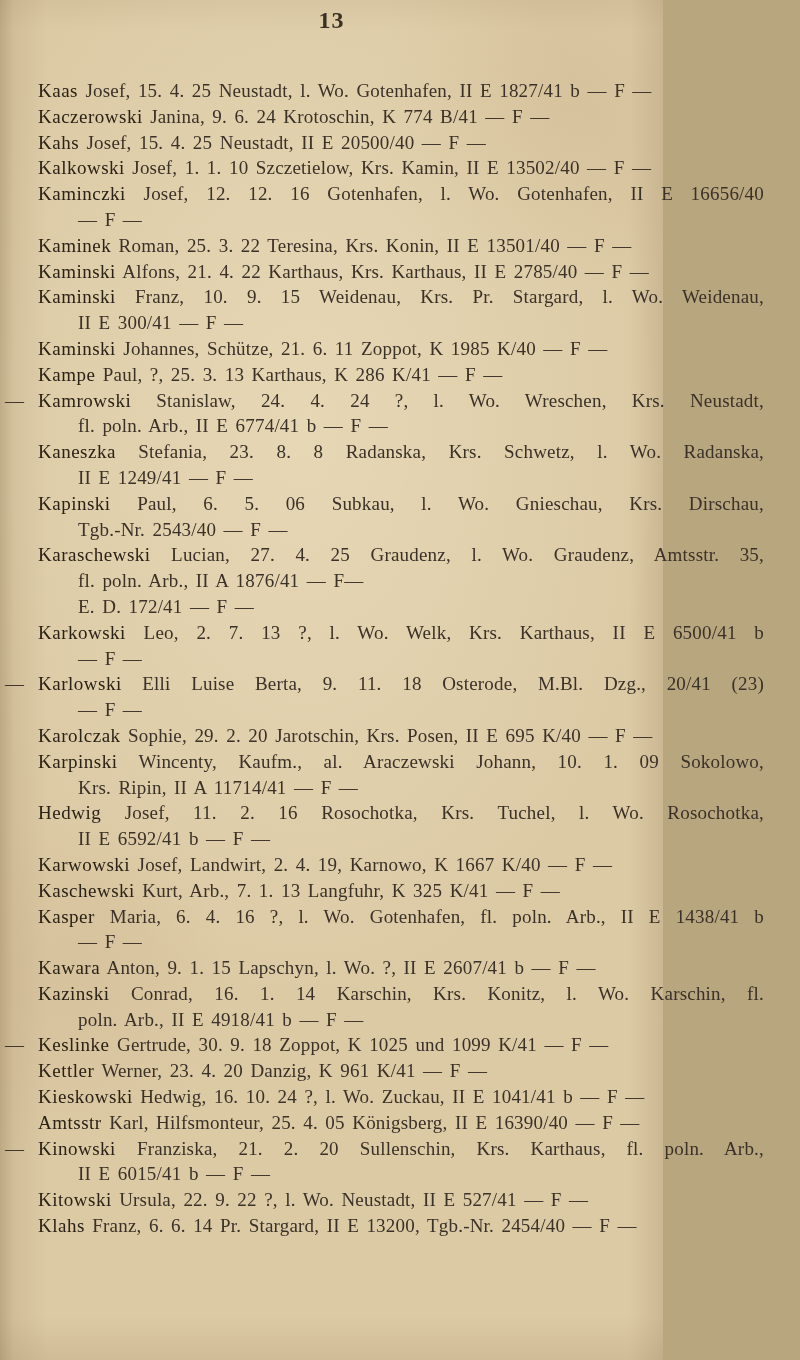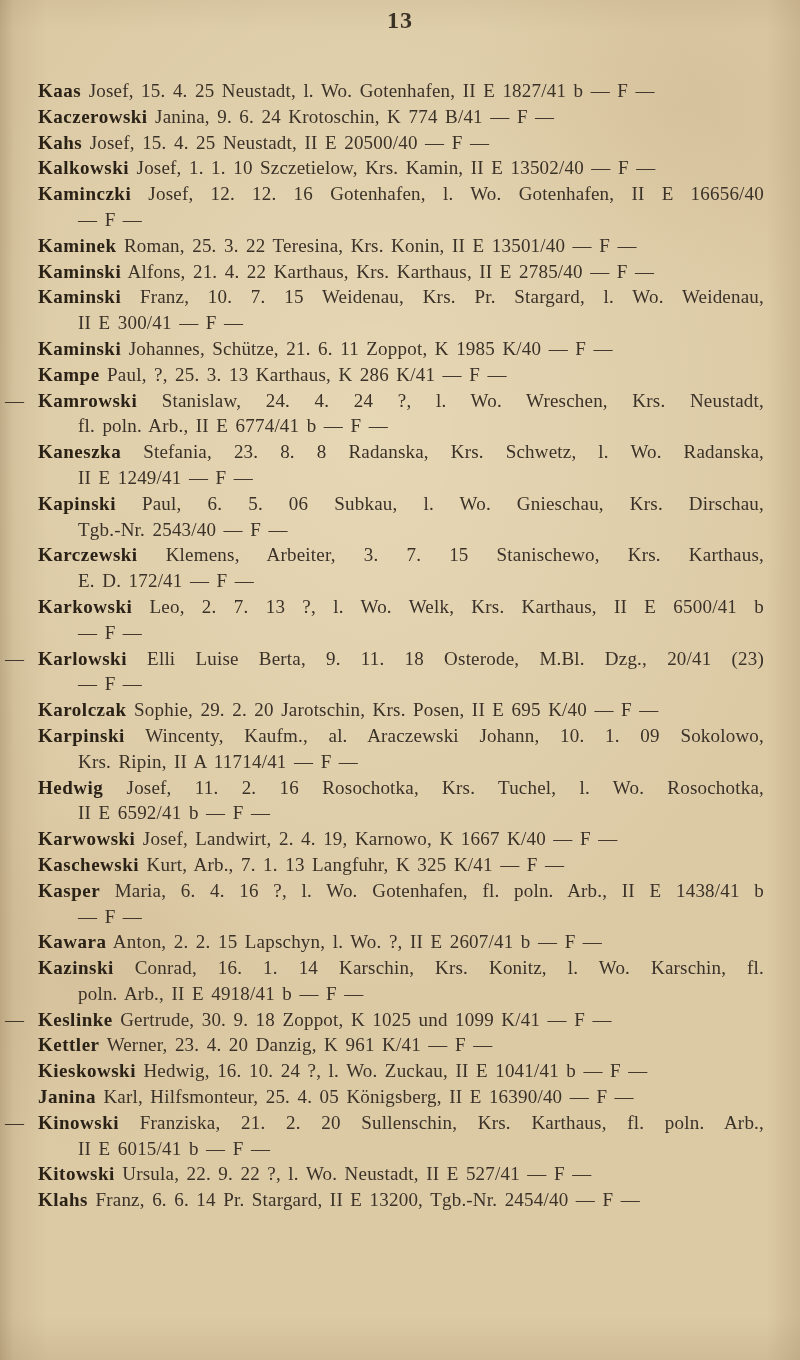--- a/index.html
+++ b/index.html
@@ -2,21 +2,21 @@
 <html><head>
 <meta charset="utf-8">
 <style>
   html, body { margin: 0; padding: 0; }
   body {
     width: 800px; height: 1360px; overflow: hidden;
     background: #b8a67f;
   }
   .page {
     position: relative;
-    width: 800px; height: 1360px;
+    width: 663px; height: 1360px;
     box-sizing: border-box;
     font-family: "Liberation Serif", "DejaVu Serif", serif;
     color: #3a3128;
     background:
       radial-gradient(90% 70% at 46% 32%, rgba(255,246,218,0.30) 0%, rgba(255,246,218,0) 60%),
       radial-gradient(40% 20% at 85% 8%, rgba(173,141,94,0.14) 0%, rgba(173,141,94,0) 70%),
       radial-gradient(35% 18% at 10% 72%, rgba(173,141,94,0.13) 0%, rgba(173,141,94,0) 70%),
       linear-gradient(90deg, rgba(116,91,55,0.30) 0px, rgba(116,91,55,0.10) 14px, rgba(116,91,55,0) 48px),
       linear-gradient(270deg, rgba(116,91,55,0.16) 0px, rgba(116,91,55,0) 34px),
       linear-gradient(0deg, rgba(116,91,55,0.12) 0px, rgba(116,91,55,0) 44px),
@@ -29,21 +29,21 @@
     font-size: 24px; font-weight: bold;
     letter-spacing: 1px;
     color: #3b3226;
   }
   .entries {
     position: absolute; top: 78px; left: 38px; width: 726px;
     font-size: 19px; line-height: 25.8px;
     letter-spacing: 0.2px;
   }
   .entry { margin: 0; word-spacing: 2.5px; }
-  .entry .surname { font-weight: bold; letter-spacing: 0.5px; color: #2b2217; }
+  .entry .surname { font-weight: normal; letter-spacing: 0.5px; color: #2b2217; }
   .entry .first { display: block; position: relative; }
   .entry .first.justified { text-align: justify; text-align-last: justify; }
   .entry .cont { display: block; padding-left: 40px; }
   .entry .margin-dash { position: absolute; left: -33px; top: 0; color: #3a3128; }
 </style>
 </head>
 <body>
 
 <div class="page">
   <div class="pagenum">13</div>
@@ -72,21 +72,21 @@
 
   <p class="entry">
         <span class="first"><b class="surname">Kaminek</b> <span class="rest">Roman, 25. 3. 22 Teresina, Krs. Konin, II E 13501/40 — F —</span></span>
       </p>
 
   <p class="entry">
         <span class="first"><b class="surname">Kaminski</b> <span class="rest">Alfons, 21. 4. 22 Karthaus, Krs. Karthaus, II E 2785/40 — F —</span></span>
       </p>
 
   <p class="entry">
-        <span class="first justified"><b class="surname">Kaminski</b> <span class="rest">Franz, 10. 7. 15 Weidenau, Krs. Pr. Stargard, l. Wo. Weidenau,</span></span>
+        <span class="first justified"><b class="surname">Kaminski</b> <span class="rest">Franz, 10. 9. 15 Weidenau, Krs. Pr. Stargard, l. Wo. Weidenau,</span></span>
         <span class="cont">II E 300/41 — F —</span>
       </p>
 
   <p class="entry">
         <span class="first"><b class="surname">Kaminski</b> <span class="rest">Johannes, Schütze, 21. 6. 11 Zoppot, K 1985 K/40 — F —</span></span>
       </p>
 
   <p class="entry">
         <span class="first"><b class="surname">Kampe</b> <span class="rest">Paul, ?, 25. 3. 13 Karthaus, K 286 K/41 — F —</span></span>
       </p>
@@ -99,23 +99,26 @@
   <p class="entry">
         <span class="first justified"><b class="surname">Kaneszka</b> <span class="rest">Stefania, 23. 8. 8 Radanska, Krs. Schwetz, l. Wo. Radanska,</span></span>
         <span class="cont">II E 1249/41 — F —</span>
       </p>
 
   <p class="entry">
         <span class="first justified"><b class="surname">Kapinski</b> <span class="rest">Paul, 6. 5. 06 Subkau, l. Wo. Gnieschau, Krs. Dirschau,</span></span>
         <span class="cont">Tgb.-Nr. 2543/40 — F —</span>
       </p>
 
+  <p class="entry">
+        <span class="first justified"><b class="surname">Karaschewski</b> <span class="rest">Lucian, 27. 4. 25 Graudenz, l. Wo. Graudenz, Amtsstr. 35,</span></span>
+        <span class="cont">fl. poln. Arb., II A 1876/41 — F—</span>
+      </p>
 
   <p class="entry">
-        <span class="first justified"><b class="surname">Karczewski</b> <span class="rest">Klemens, Arbeiter, 3. 7. 15 Stanischewo, Krs. Karthaus,</span></span>
         <span class="cont">E. D. 172/41 — F —</span>
       </p>
 
 
   <p class="entry">
         <span class="first justified"><b class="surname">Karkowski</b> <span class="rest">Leo, 2. 7. 13 ?, l. Wo. Welk, Krs. Karthaus, II E 6500/41 b</span></span>
         <span class="cont">— F —</span>
       </p>
 
   <p class="entry">
@@ -144,42 +147,42 @@
   <p class="entry">
         <span class="first"><b class="surname">Kaschewski</b> <span class="rest">Kurt, Arb., 7. 1. 13 Langfuhr, K 325 K/41 — F —</span></span>
       </p>
 
   <p class="entry">
         <span class="first justified"><b class="surname">Kasper</b> <span class="rest">Maria, 6. 4. 16 ?, l. Wo. Gotenhafen, fl. poln. Arb., II E 1438/41 b</span></span>
         <span class="cont">— F —</span>
       </p>
 
   <p class="entry">
-        <span class="first"><b class="surname">Kawara</b> <span class="rest">Anton, 2. 2. 15 Lapschyn, l. Wo. ?, II E 2607/41 b — F —</span></span>
+        <span class="first"><b class="surname">Kawara</b> <span class="rest">Anton, 9. 1. 15 Lapschyn, l. Wo. ?, II E 2607/41 b — F —</span></span>
       </p>
 
   <p class="entry">
         <span class="first justified"><b class="surname">Kazinski</b> <span class="rest">Conrad, 16. 1. 14 Karschin, Krs. Konitz, l. Wo. Karschin, fl.</span></span>
         <span class="cont">poln. Arb., II E 4918/41 b — F —</span>
       </p>
 
   <p class="entry">
         <span class="first"><span class="margin-dash">—</span><b class="surname">Keslinke</b> <span class="rest">Gertrude, 30. 9. 18 Zoppot, K 1025 und 1099 K/41 — F —</span></span>
       </p>
 
   <p class="entry">
         <span class="first"><b class="surname">Kettler</b> <span class="rest">Werner, 23. 4. 20 Danzig, K 961 K/41 — F —</span></span>
       </p>
 
   <p class="entry">
         <span class="first"><b class="surname">Kieskowski</b> <span class="rest">Hedwig, 16. 10. 24 ?, l. Wo. Zuckau, II E 1041/41 b — F —</span></span>
       </p>
 
   <p class="entry">
-        <span class="first"><b class="surname">Janina</b> <span class="rest">Karl, Hilfsmonteur, 25. 4. 05 Königsberg, II E 16390/40 — F —</span></span>
+        <span class="first"><b class="surname">Amtsstr</b> <span class="rest">Karl, Hilfsmonteur, 25. 4. 05 Königsberg, II E 16390/40 — F —</span></span>
       </p>
 
   <p class="entry">
         <span class="first justified"><span class="margin-dash">—</span><b class="surname">Kinowski</b> <span class="rest">Franziska, 21. 2. 20 Sullenschin, Krs. Karthaus, fl. poln. Arb.,</span></span>
         <span class="cont">II E 6015/41 b — F —</span>
       </p>
 
   <p class="entry">
         <span class="first"><b class="surname">Kitowski</b> <span class="rest">Ursula, 22. 9. 22 ?, l. Wo. Neustadt, II E 527/41 — F —</span></span>
       </p>

